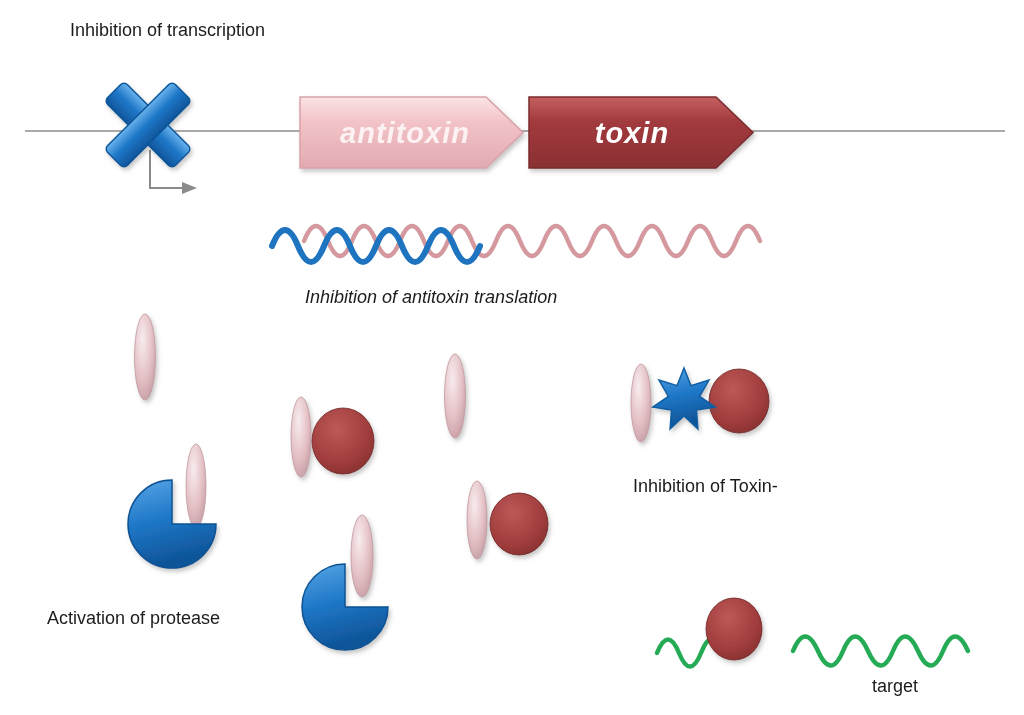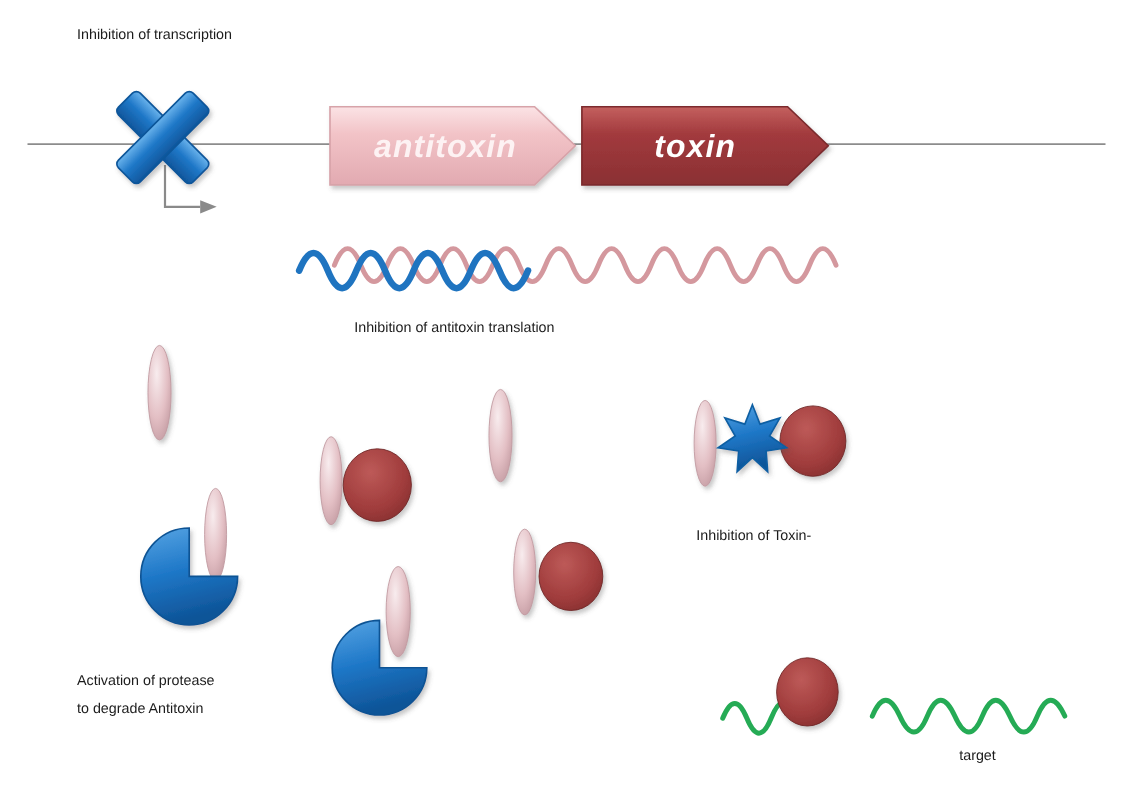--- a/index.html
+++ b/index.html
@@ -6,21 +6,21 @@
   .canvas{
     position:relative;
     width:1024px;height:715px;
     background:#ffffff;
     overflow:hidden;
     font-family:"Liberation Sans", sans-serif;
   }
   .canvas svg{position:absolute;left:0;top:0;}
   .lbl{
     position:absolute;
-    font-size:13px;
+    font-size:18px;
     line-height:25px;
     color:var(--text,#1c1c1c);
     white-space:nowrap;
   }
   .lbl .line{display:block;}
   .gene-label{
     font-family:"Liberation Sans", sans-serif;
     font-size:29px;
     font-weight:bold;
     font-style:italic;
@@ -119,26 +119,25 @@
 
     <polygon points="684,368 690.9,385.6 709,380 699.6,396.4 715.2,407.1 696.5,410 697.9,428.8 684,416 670.1,428.8 671.5,410 652.8,407.1 668.4,396.4 659,380 677.1,385.6" fill="url(#gradBluePac)" stroke="#0e5fa3" stroke-width="1.5" filter="url(#ds)"></polygon>
 
     <path class="rna-green" d="M657,653 q11,-27 22,0 t22,0 t18,-2" fill="none" stroke-width="4.5" stroke-linecap="round"></path>
     <ellipse cx="734" cy="629" rx="28" ry="31" fill="url(#gradRedProt)" stroke="#6f2525" stroke-width="0.8" filter="url(#ds)"></ellipse>
     <path class="rna-green" d="M793,651 q12,-29 25,0 t25,0 t25,0 t25,0 t25,0 t25,0 t25,0" fill="none" stroke-width="4.5" stroke-linecap="round"></path>
   </svg>
 
   <div class="lbl" style="left:70px;top:18px;">Inhibition of transcription</div>
 
-  <div class="lbl" style="left:322px;top:285px;">Inhibition of antitoxin translation</div>
+  <div class="lbl" style="left:305px;top:285px;font-style:italic;">Inhibition of antitoxin translation</div>
 
   <div class="lbl" style="left:633px;top:474px;text-align:right;">
     <span class="line">Inhibition of Toxin-</span>
   </div>
 
-  <div class="lbl" style="left:47px;top:606px;margin-left:23px;">
+  <div class="lbl" style="left:47px;top:606px;">
     <span class="line">Activation of protease</span>
-    <span class="line">to degrade Antitoxin</span>
   </div>
 
   <div class="lbl" style="left:872px;top:674px;">target</div>
 
 </div>
 
 </body></html>

